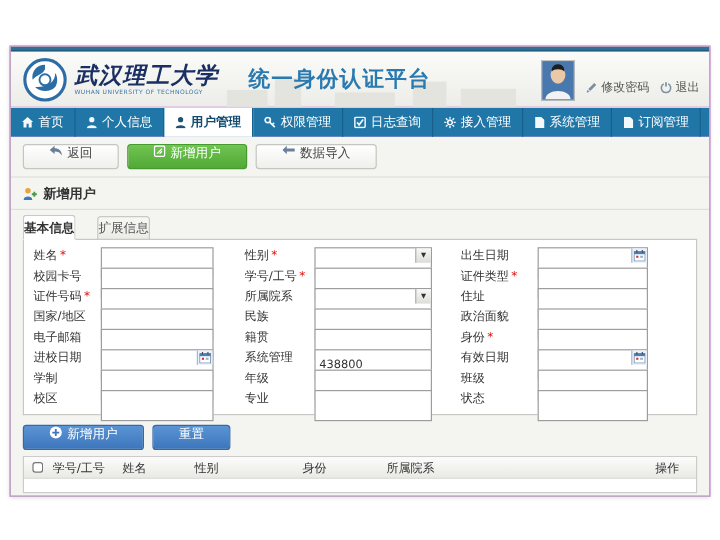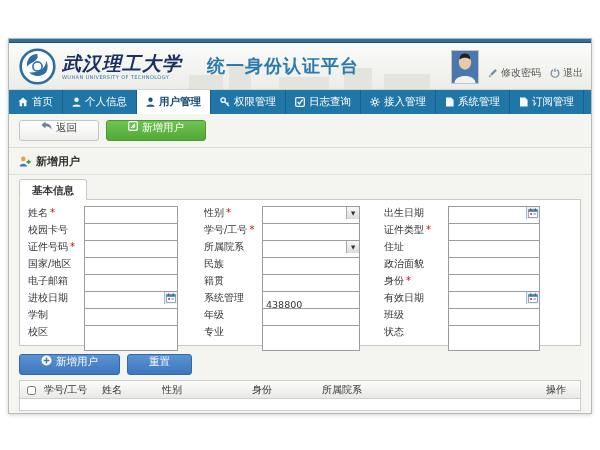--- a/index.html
+++ b/index.html
@@ -43,21 +43,21 @@
 .btn-light{background:linear-gradient(#ffffff,#efefec);border:1px solid #c6c6c1;color:#444;}
 .btn-light .ic{color:#6a8099;}
 .btn-green{background:linear-gradient(#6fc452,#53a935);border:1px solid #479a2d;color:#fff;}
 .btn-blue{background:linear-gradient(#5a94d4,#3d76bc);border:1px solid #3568a7;color:#fff;}
 .section-bar{height:27px;border-bottom:1px solid #dededa;padding-left:10px;display:flex;align-items:center;gap:5px;}
 .section-bar .ic{display:inline-flex;}
 .stitle{font-size:11px;font-weight:bold;color:#333;}
 .panel{margin:4px 10px 0;}
 .ptabs{display:flex;height:21px;align-items:flex-end;position:relative;}
 .ptabs::after{content:"";position:absolute;left:0;right:0;bottom:0;border-bottom:1px solid #c9c9c4;}
-.ptab{padding:0 12px;height:20px;line-height:19px;font-size:10.5px;background:linear-gradient(#f7f7f4,#ebebe7);
+.ptab{padding:0 0;height:20px;line-height:19px;font-size:10.5px;background:linear-gradient(#f7f7f4,#ebebe7);
   border:1px solid #c9c9c4;margin-right:18px;border-radius:3px 3px 0 0;color:#555;cursor:pointer;z-index:1;}
 .ptab.active{background:#fff;border-bottom:1px solid #fff;font-weight:bold;color:#333;height:21px;line-height:20px;}
 .pbody{border:1px solid #c9c9c4;border-top:none;background:#fff;height:146px;padding:6px 8px 0;}
 .form{display:grid;grid-template-columns:56px 94px 26px 58px 98px 24px 64px 92px;
   grid-auto-rows:14px;row-gap:3px;align-items:center;}
 .flabel{font-size:10px;color:#333;white-space:nowrap;}
 .req{color:#e00000;font-style:normal;margin-left:2px;font-size:10px;}
 .fwrap{position:relative;height:14px;}
 .fi{width:100%;height:14px;border:1px solid #9d9d9d;background:#fff;font-size:9.5px;
   padding:12px 3px;color:#333;font-family:inherit;outline:none;}
@@ -219,36 +219,45 @@
       </button>
       <button class="btn btn-green">
         <span class="ic">
             <svg width="10" height="10" viewBox="0 0 10 10">
               <rect x=".7" y=".7" width="8.6" height="8.6" rx="1.3" fill="none" stroke="#fff" stroke-width="1.2"></rect>
               <path d="M3 7 7 3M5 7 7 5" stroke="#fff" stroke-width="1.1" fill="none"></path>
             </svg>
           </span>
         <span>新增用户</span>
       </button>
+      <button class="btn btn-light">
+        <span class="ic">
+            <svg width="11" height="8" viewBox="0 0 11 8">
+              <path fill="currentColor" d="M4 .4.4 4 4 7.6V5.3H10.6V2.7H4Z"></path>
+            </svg>
+          </span>
+        <span>数据导入</span>
+      </button>
     </div>
 
     <div class="section-bar">
       <span class="ic">
           <svg width="12" height="11" viewBox="0 0 12 11">
             <circle cx="4.3" cy="2.9" r="2.3" fill="#e8a33d"></circle>
             <path d="M.7 10.6C.7 6.9 7.9 6.9 7.9 10.6Z" fill="#3f78bd"></path>
             <path d="M9.6 3.8v4.2M7.5 5.9h4.2" stroke="#43a047" stroke-width="1.6" fill="none"></path>
           </svg>
         </span>
       <span class="stitle">新增用户</span>
     </div>
 
     <div class="panel">
       <div class="ptabs">
           <div class="ptab active">基本信息</div>
+          <div class="ptab">扩展信息</div>
         </div>
       <div class="pbody">
         <div class="form">
             <label class="flabel">姓名<i class="req">*</i></label>
             <div class="fwrap"><input class="fi" value="" style=""></div>
             <span></span>
             <label class="flabel">性别<i class="req">*</i></label>
             <div class="fwrap"><input class="fi sel" value="" readonly="" style=""><span class="selbtn">▼</span></div>
             <span></span>
             <label class="flabel">出生日期</label>

